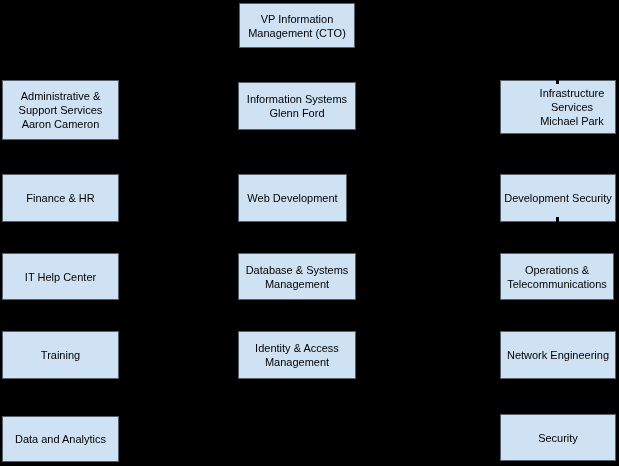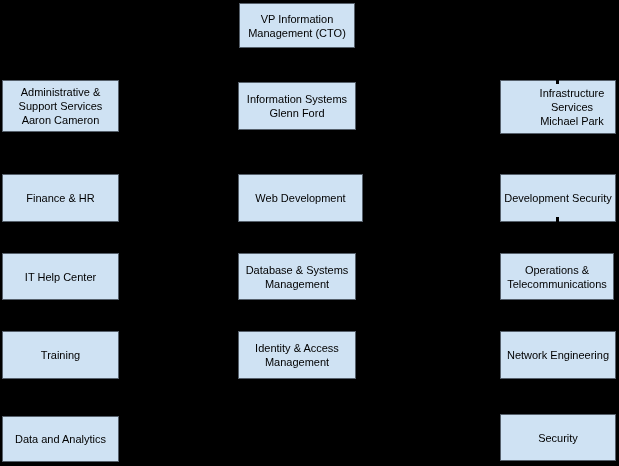--- a/index.html
+++ b/index.html
@@ -39,25 +39,25 @@
   }
   .stub {
     position: absolute;
     width: 3px;
     height: 5px;
     background: #000000;
     z-index: 2;
   }
   
   .n-vp        { left: 239px; top:   3px; width: 116px; height: 45px; }
-  .n-admin     { left:   2px; top:  80px; width: 117px; height: 52px; }
+  .n-admin     { left:   2px; top:  80px; width: 117px; height: 60px; }
   .n-infosys   { left: 238px; top:  82px; width: 118px; height: 48px; }
   .n-infra     { left: 500px; top:  80px; width: 116px; height: 54px; padding-left: 28px; }
   .n-finance   { left:   2px; top: 174px; width: 117px; height: 48px; }
-  .n-webdev    { left: 238px; top: 174px; width: 125px; height: 48px; }
+  .n-webdev    { left: 238px; top: 174px; width: 109px; height: 48px; }
   .n-infosec   { left: 500px; top: 174px; width: 116px; height: 48px; }
   .n-helpctr   { left:   2px; top: 253px; width: 117px; height: 47px; }
   .n-database  { left: 238px; top: 253px; width: 118px; height: 47px; }
   .n-ops       { left: 500px; top: 253px; width: 114px; height: 47px; }
   .n-training  { left:   2px; top: 331px; width: 117px; height: 48px; }
   .n-identity  { left: 238px; top: 331px; width: 118px; height: 48px; }
   .n-network   { left: 500px; top: 331px; width: 116px; height: 48px; }
   .n-dataan    { left:   2px; top: 416px; width: 117px; height: 46px; }
   .n-systems   { left: 500px; top: 414px; width: 116px; height: 47px; }
   .stub-1 { left: 556px; top:  79px; }

